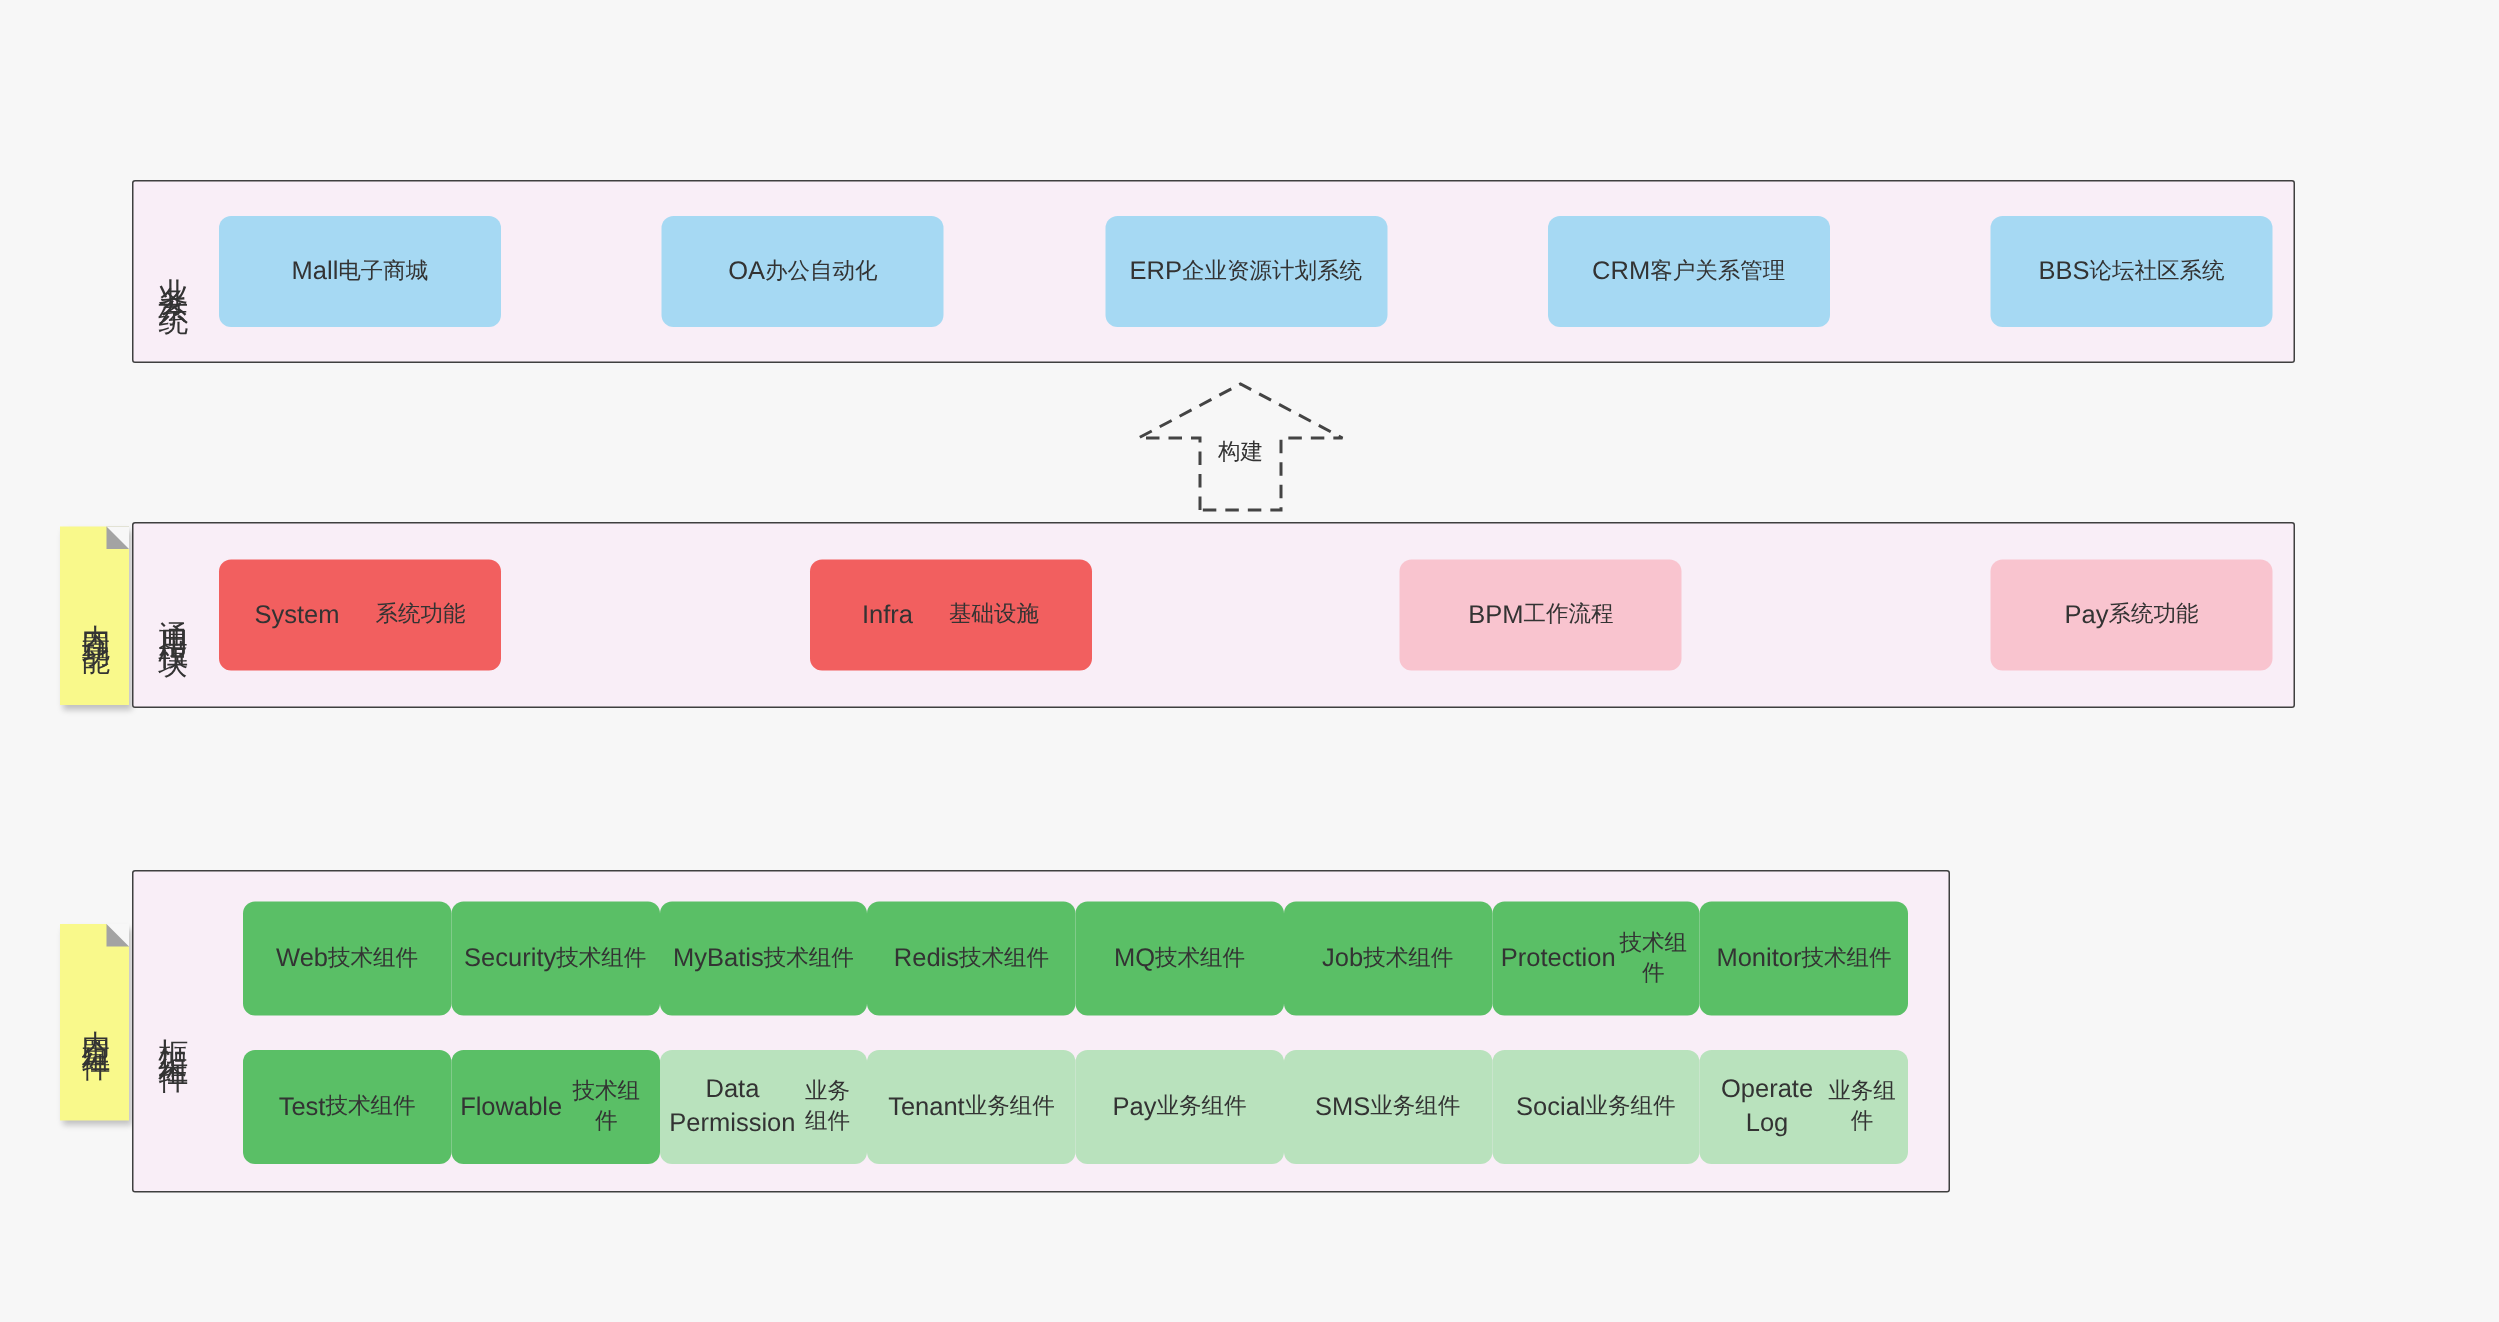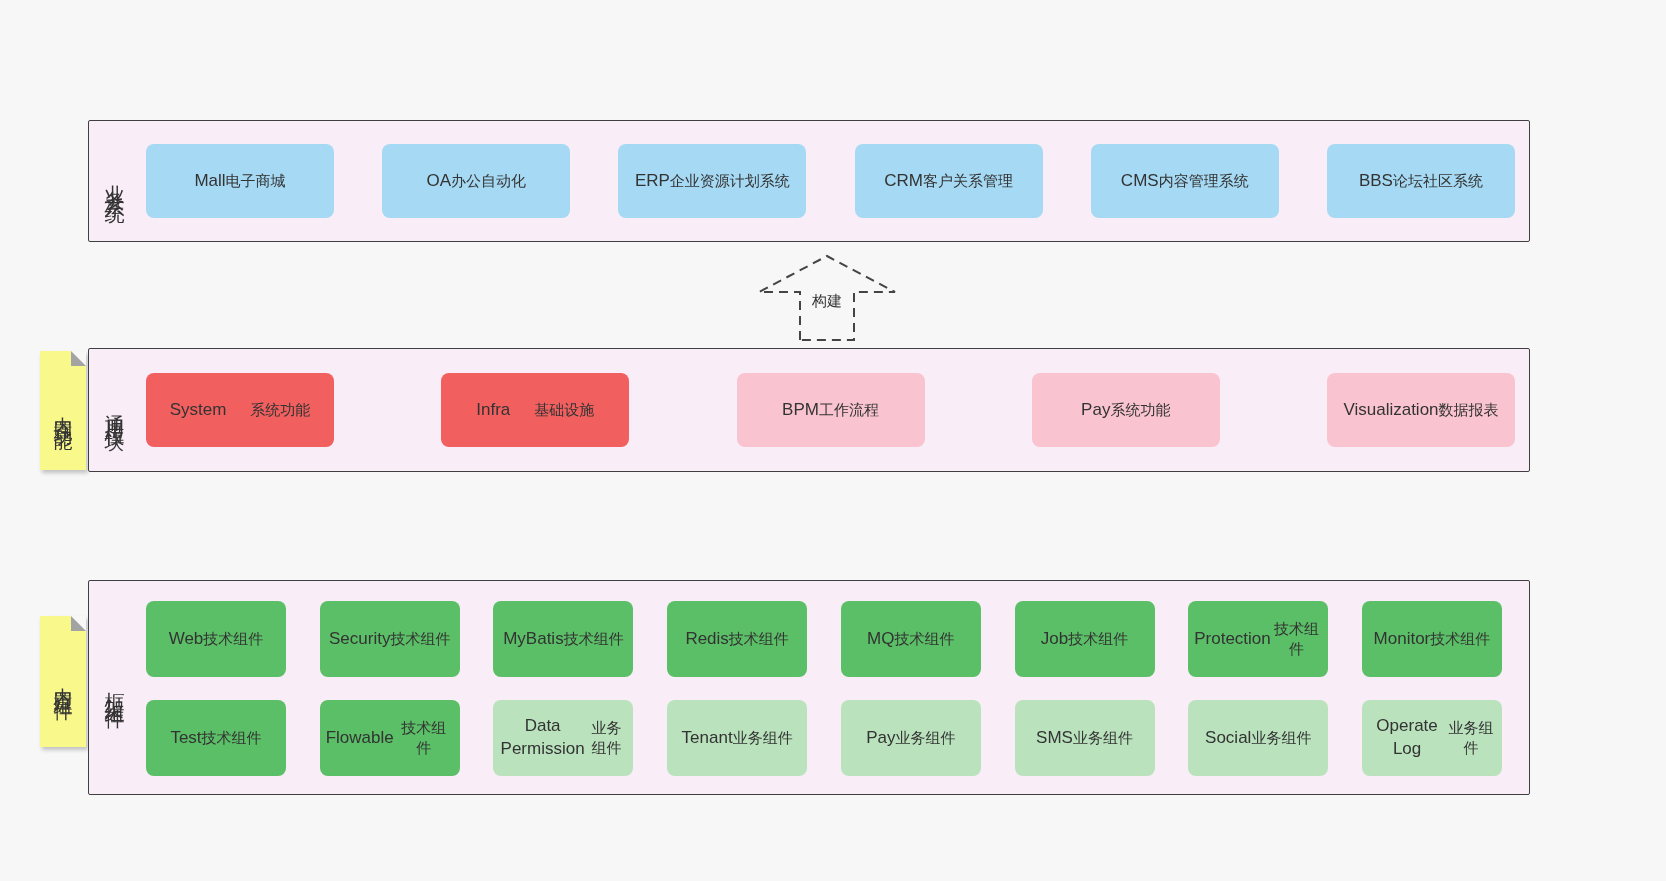--- a/index.html
+++ b/index.html
@@ -136,24 +136,20 @@
   </div>
         <div class="box variant-blue">
     <div class="box-title">ERP</div>
     <div class="box-subtitle">企业资源计划系统</div>
   </div>
         <div class="box variant-blue">
     <div class="box-title">CRM</div>
     <div class="box-subtitle">客户关系管理</div>
   </div>
         <div class="box variant-blue">
-    <div class="box-title">CMS</div>
-    <div class="box-subtitle">内容管理系统</div>
-  </div>
-        <div class="box variant-blue">
     <div class="box-title">BBS</div>
     <div class="box-subtitle">论坛社区系统</div>
   </div>
       </div>
   </div>
 
   <div class="arrow" style="left:745px; top:252px;">
     <svg width="164" height="92" viewBox="0 0 164 92">
       <path d="M 55 88 L 55 40 L 14 40 L 82 4 L 150 40 L 109 40 L 109 88 Z"></path>
     </svg>
@@ -178,33 +174,29 @@
     <div class="box-subtitle">基础设施</div>
   </div>
         <div class="box variant-pink">
     <div class="box-title">BPM</div>
     <div class="box-subtitle">工作流程</div>
   </div>
         <div class="box variant-pink">
     <div class="box-title">Pay</div>
     <div class="box-subtitle">系统功能</div>
   </div>
-        <div class="box variant-pink">
-    <div class="box-title">Visualization</div>
-    <div class="box-subtitle">数据报表</div>
-  </div>
       </div>
   </div>
 
 
   <div class="sticky" style="left:40px; top:616px; height:131px;">
     <span class="sticky-text">内置组件</span>
     <span class="sticky-fold"></span>
   </div>
-  <div class="band" style="left:88px; top:580px; width:1442px; height:215px;">
+  <div class="band" style="left:88px; top:580px; width:1212px; height:215px;padding-left:16px;">
     <div class="band-label">框架组件</div>
     <div class="rows">
       <div class="band-boxes narrow">
           <div class="box variant-green">
     <div class="box-title">Web</div>
     <div class="box-subtitle">技术组件</div>
   </div>
           <div class="box variant-green">
     <div class="box-title">Security</div>
     <div class="box-subtitle">技术组件</div>

